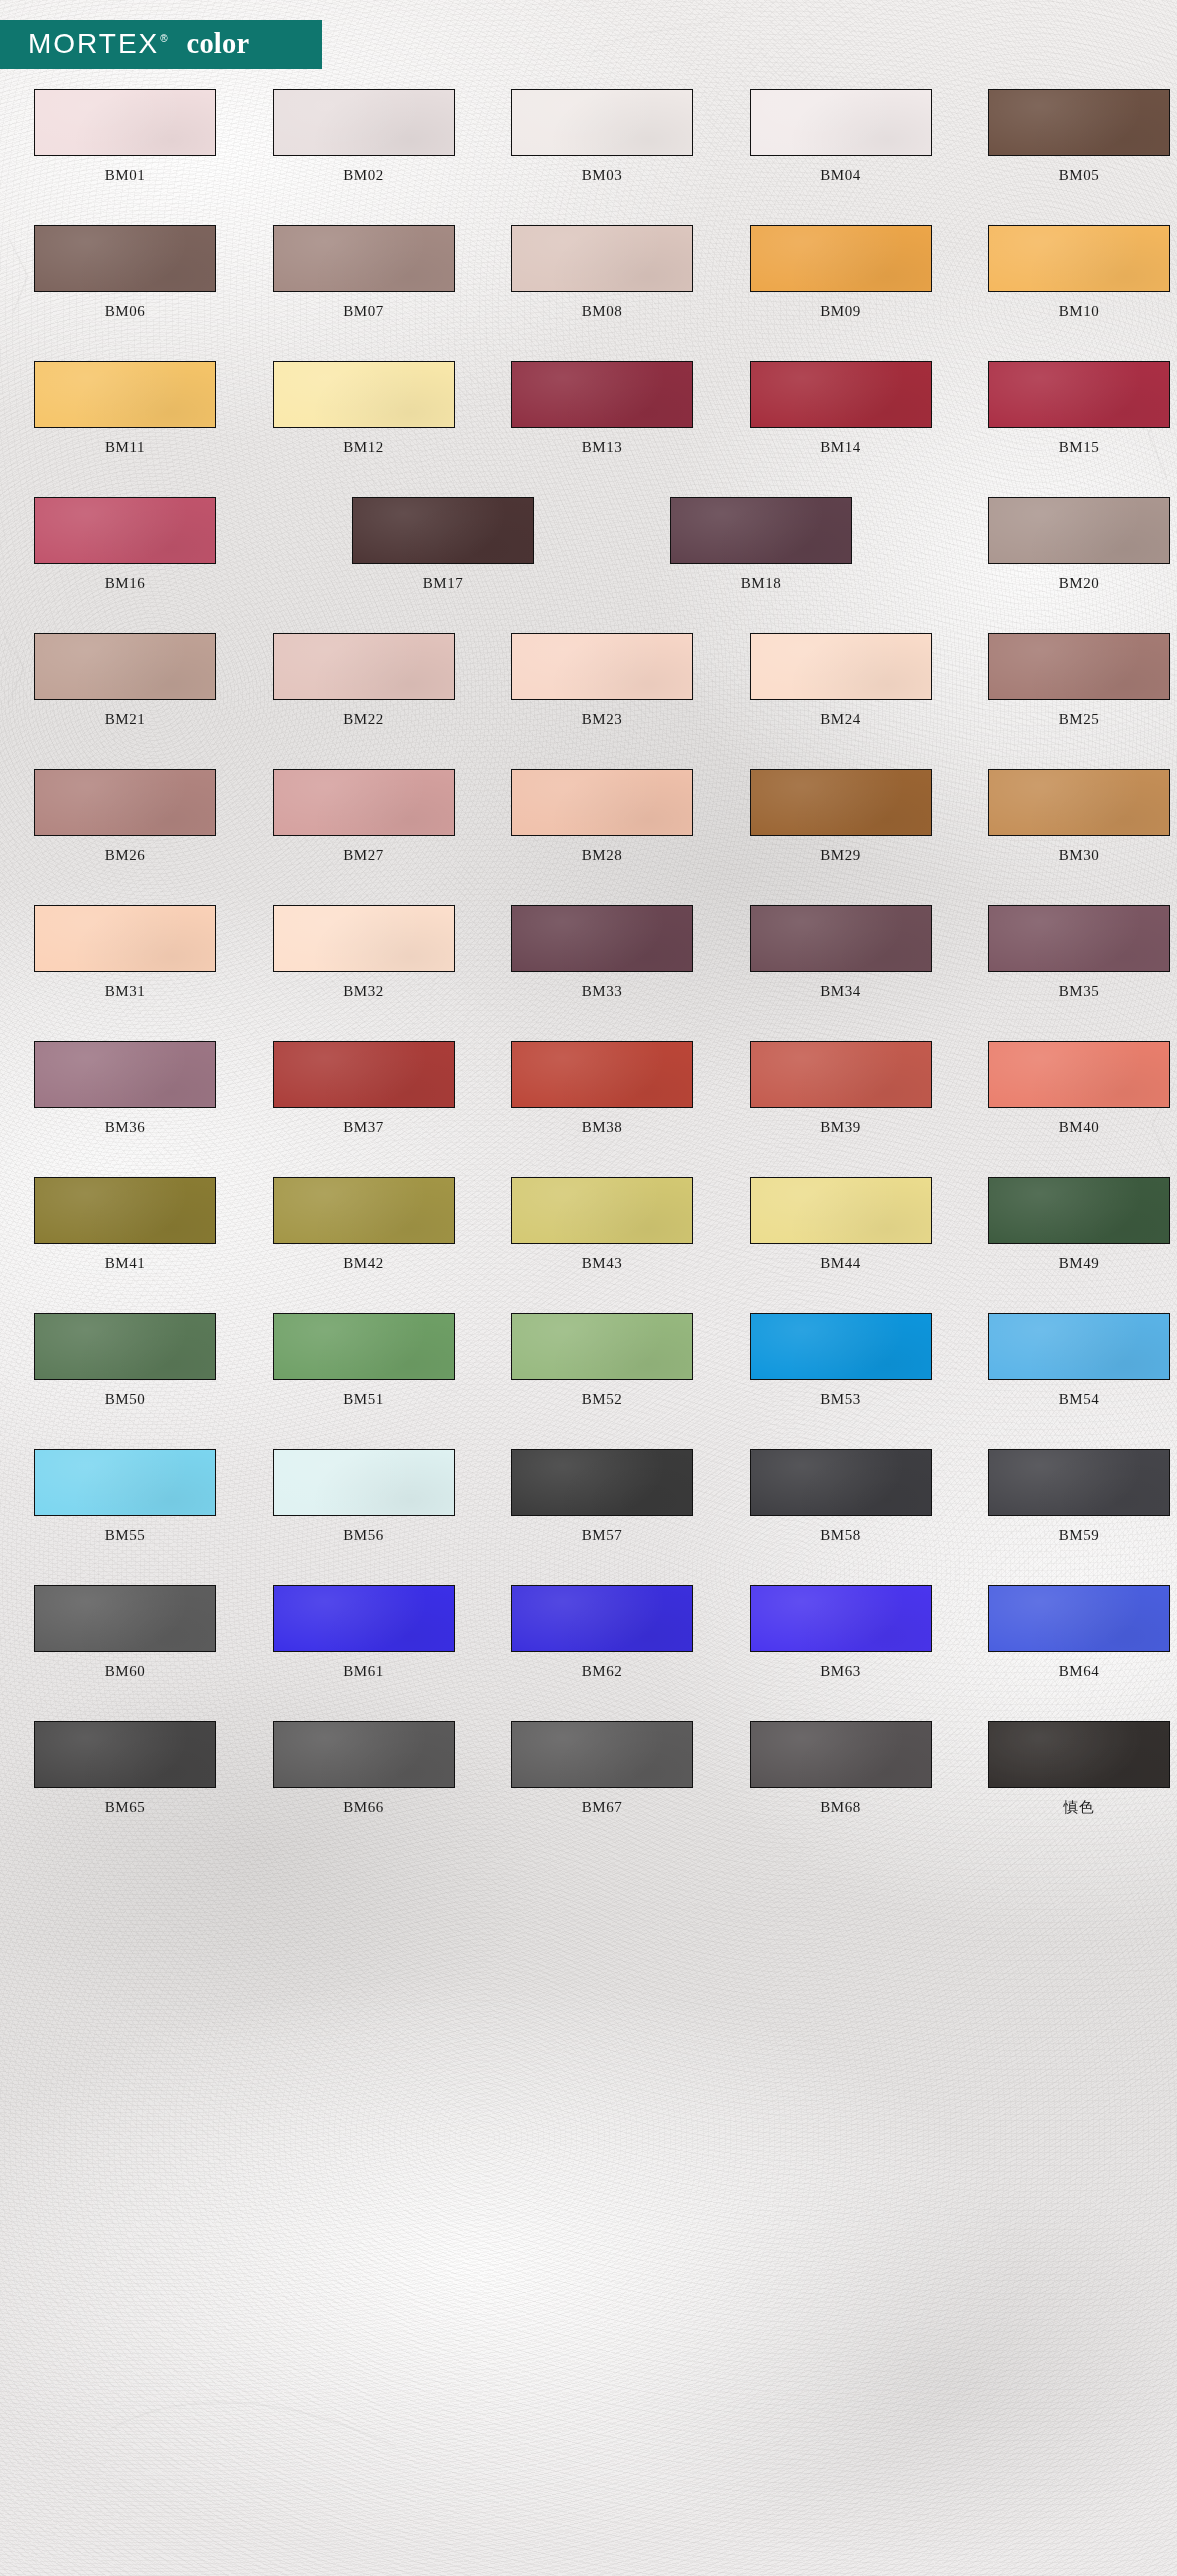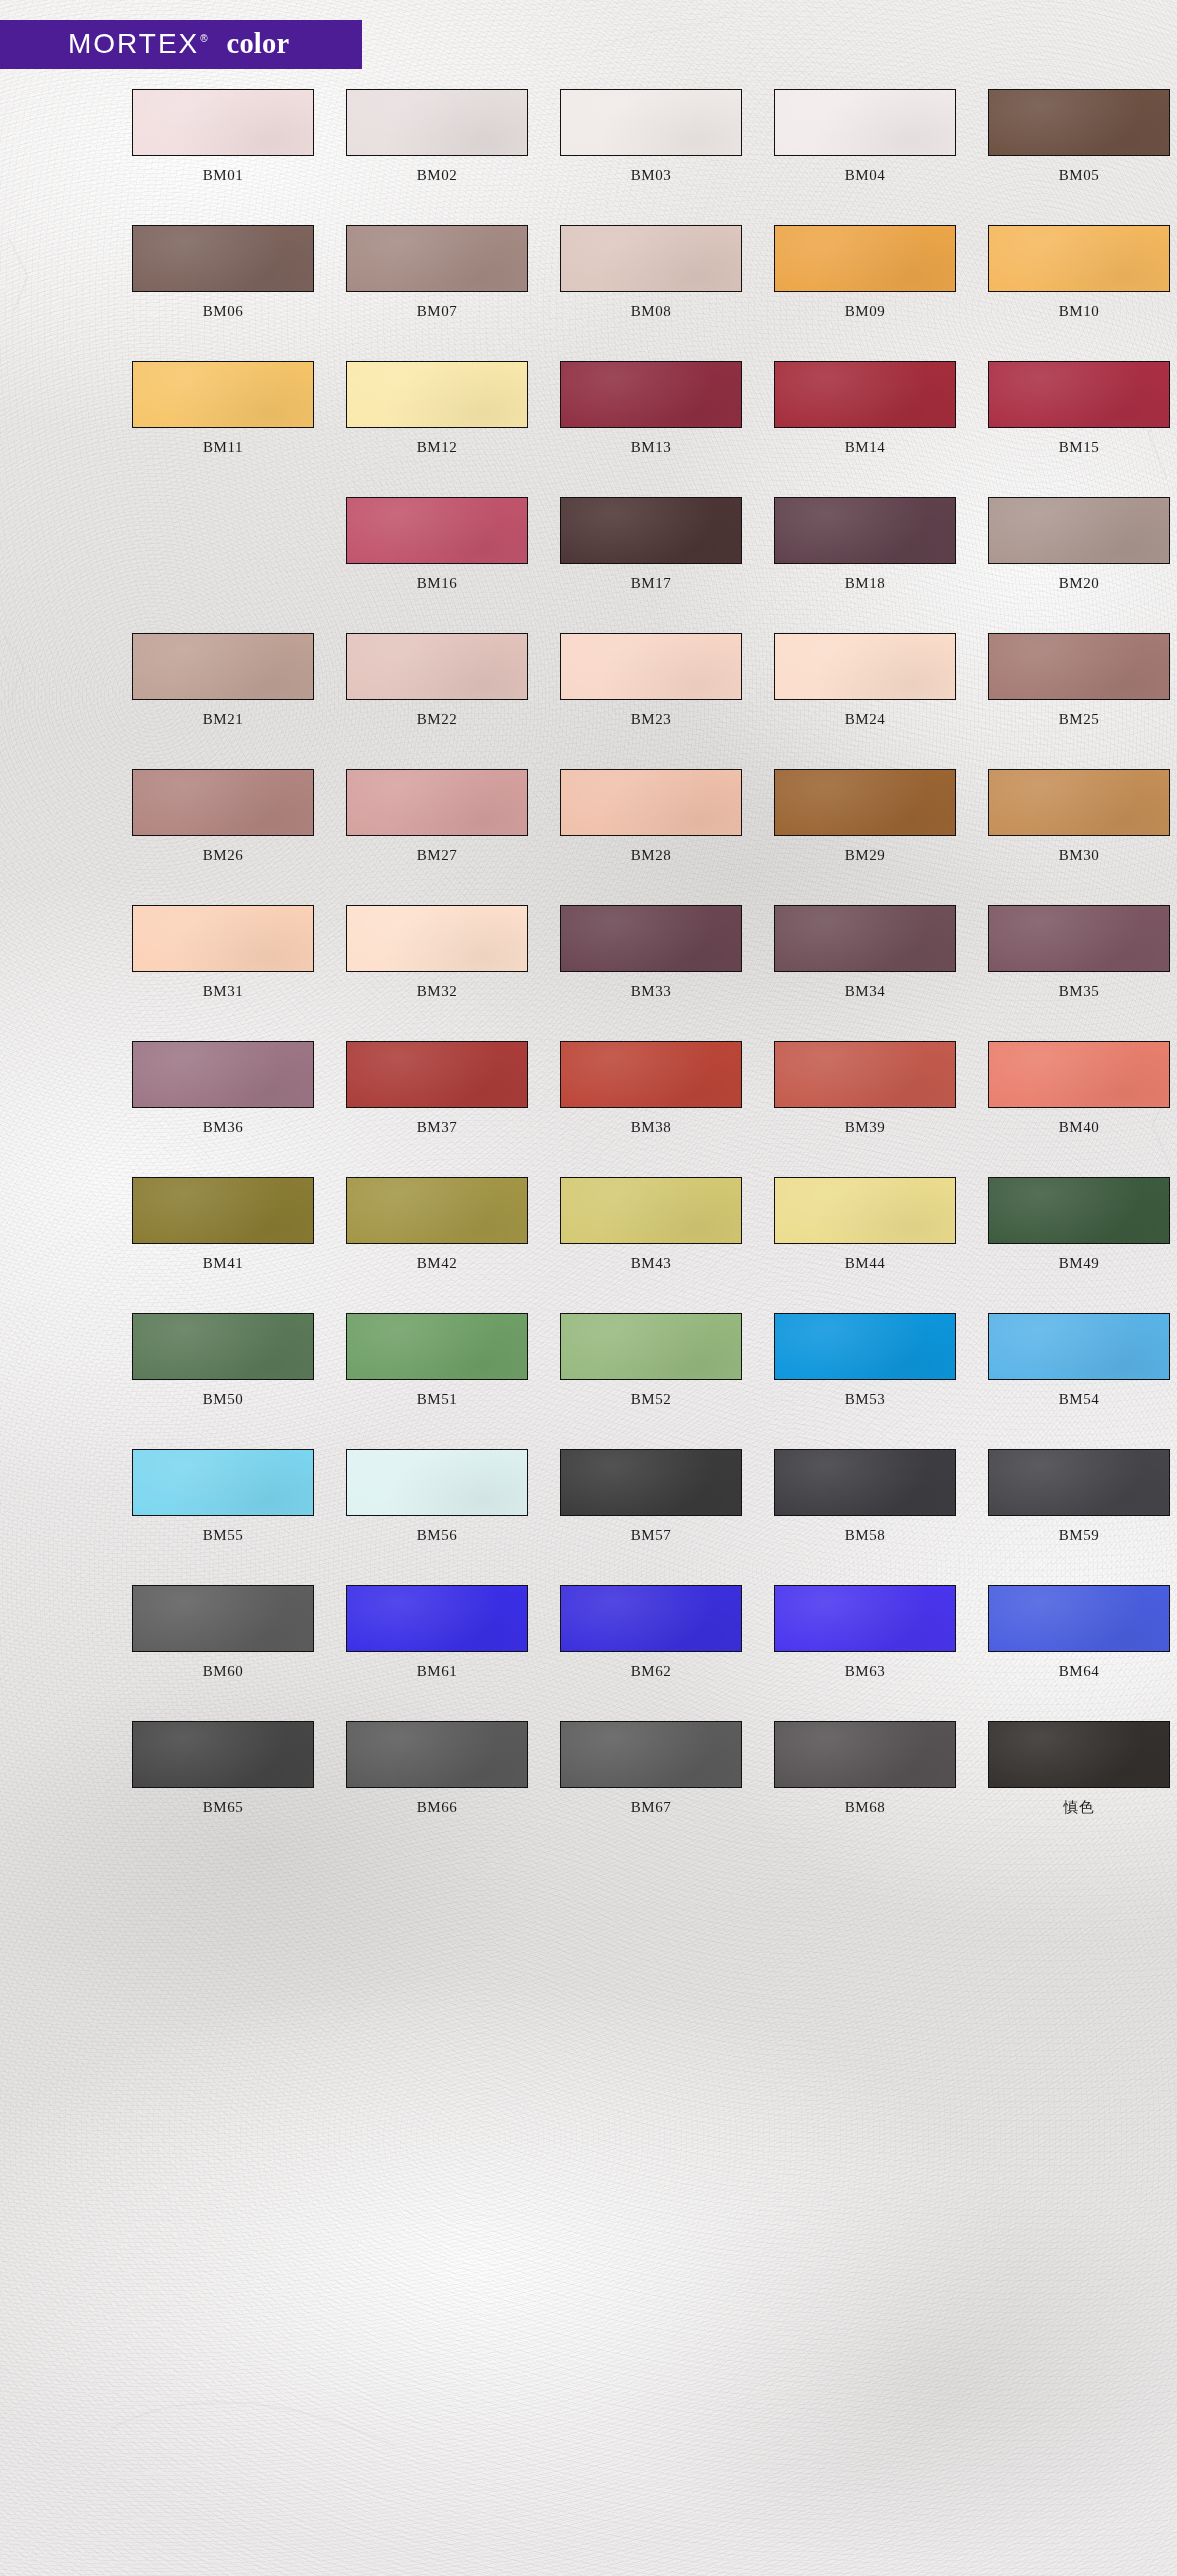--- a/index.html
+++ b/index.html
@@ -36,22 +36,22 @@
       repeating-radial-gradient(circle at 67% 61%, rgba(182,180,179,.18) 0 0.9px, rgba(255,255,255,0) 0.9px 4.6px),
       repeating-radial-gradient(circle at 41% 83%, rgba(188,186,185,.16) 0 0.9px, rgba(255,255,255,0) 0.9px 5.5px),
       repeating-radial-gradient(circle at 88% 12%, rgba(178,176,175,.18) 0 0.9px, rgba(255,255,255,0) 0.9px 6.4px);
   }
   
   #cracks{position:absolute;inset:0;opacity:.35;}
 
   
   #banner{
     position:absolute;left:0;top:20px;width:322px;height:49px;
-    background:#4c1d95;z-index:5;
-    display:flex;align-items:center;padding-left:40px;
+    background:#0f766e;z-index:5;
+    display:flex;align-items:center;
   }
   #logo{
     display:flex;align-items:baseline;color:#ffffff;
     padding-left:28px;white-space:nowrap;
   }
   #logo .mark{
     font-family:"Liberation Sans", sans-serif;
     font-weight:300;font-size:28px;letter-spacing:2px;
     line-height:1;
   }
@@ -63,21 +63,21 @@
     font-family:"Liberation Serif", serif;
     font-weight:700;font-size:28.5px;letter-spacing:0.2px;margin-left:19px;line-height:1;
   }
 
   
   #grid{
     position:absolute;left:0;top:89px;width:1178px;z-index:4;
     display:flex;flex-direction:column;
   }
   .row{
-    display:flex;justify-content:flex-end;
+    display:flex;justify-content:space-between;
     padding-left:34px;
     height:94px;margin-bottom:0;
   }
   .cell{
     width:182px;margin-right:32px;
     display:flex;flex-direction:column;align-items:center;
   }
   .cell:last-child{margin-right:8px;}
   .chip{
     width:182px;height:94px;

